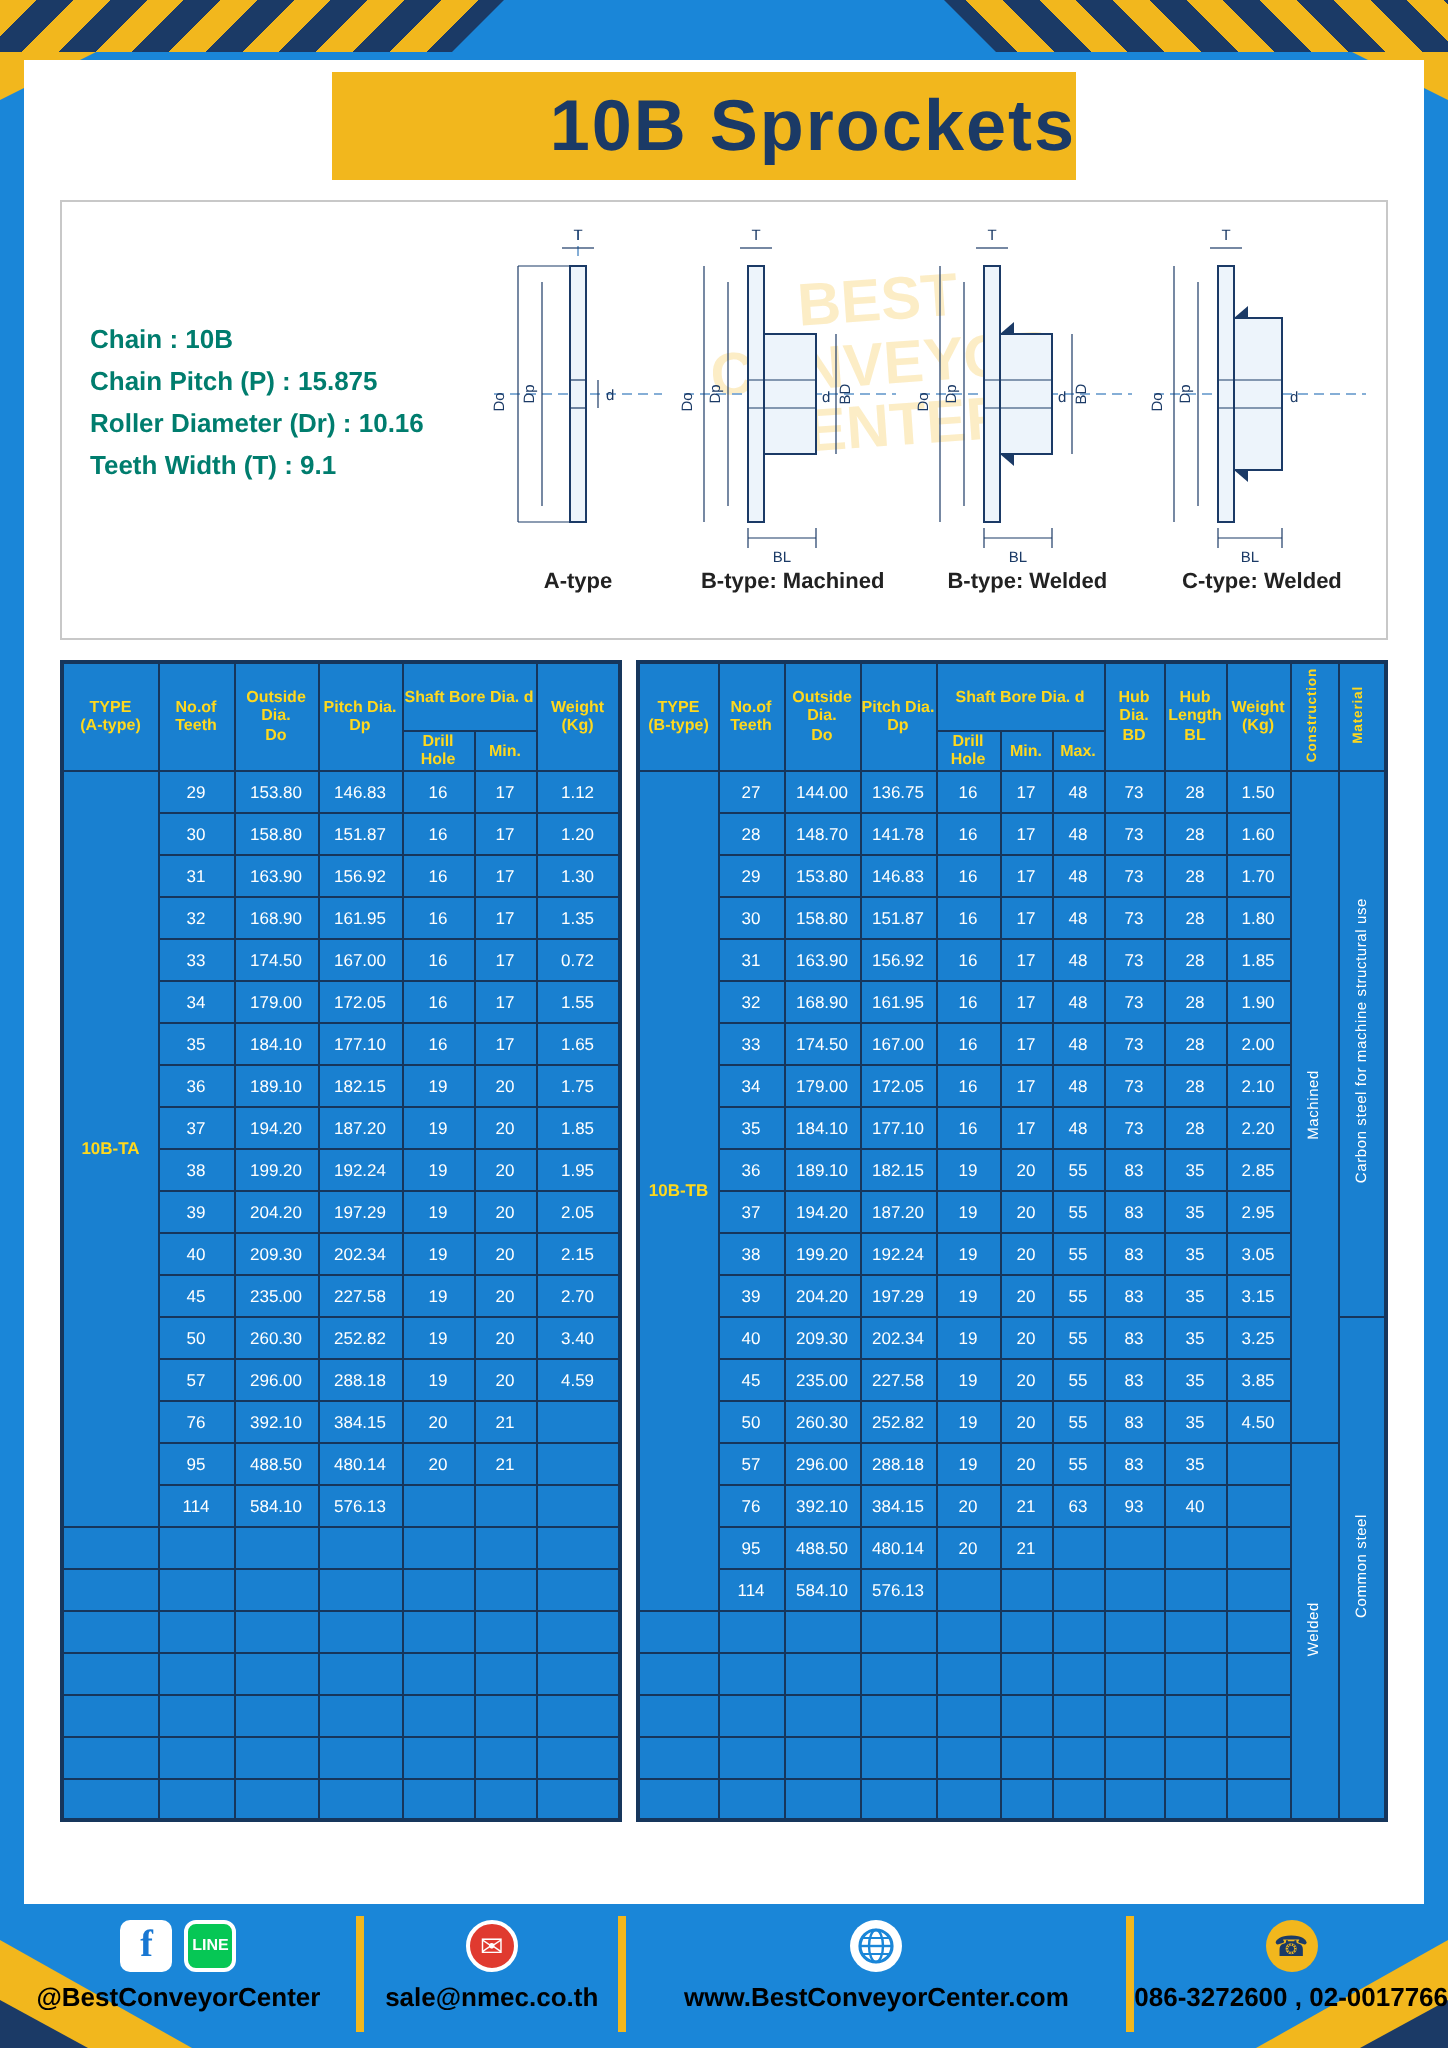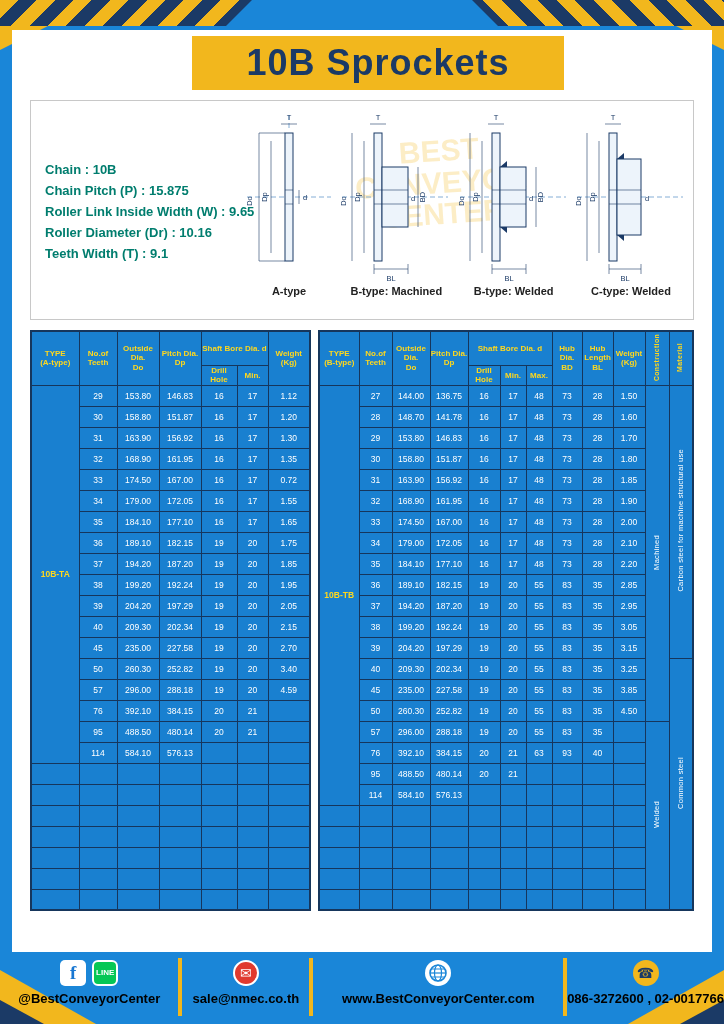--- a/index.html
+++ b/index.html
@@ -9,22 +9,22 @@
   
   .hz { position:absolute; top:0; height:26px; background:repeating-linear-gradient(135deg,#f2b71d 0 13px,#1b3a66 13px 26px); }
   .hz-l { left:0; width:252px; clip-path:polygon(0 0,100% 0,calc(100% - 26px) 100%,0 100%); }
   .hz-r { right:0; width:252px; background:repeating-linear-gradient(45deg,#f2b71d 0 13px,#1b3a66 13px 26px); clip-path:polygon(0 0,100% 0,100% 100%,26px 100%); }
   .hz-tri { position:absolute; top:26px; width:48px; height:24px; background:#f2b71d; }
   .hz-tri-l { left:0; clip-path:polygon(0 0,100% 0,0 100%); }
   .hz-tri-r { right:0; clip-path:polygon(0 0,100% 0,100% 100%); }
 
   .sheet { position:absolute; left:12px; top:30px; width:700px; height:922px; background:#ffffff; }
 
-  .banner { position:absolute; left:192px; top:36px; width:372px; height:54px; background:#f2b71d;
-            display:flex; align-items:center; justify-content:center; z-index:3; }
+  .banner { position:absolute; left:166px; top:36px; width:372px; height:54px; background:#f2b71d;
+            display:flex; align-items:center; justify-content:flex-end; z-index:3; }
   .banner .t { font-size:36px; font-weight:bold; color:#1b3a66; letter-spacing:1px; }
 
   .spec-panel { position:absolute; left:30px; top:100px; width:664px; height:220px; background:#fff;
                 border:1px solid #c8c8c8; z-index:2; }
   .spec-text { position:absolute; left:14px; top:58px; width:215px; z-index:2; }
   .spec-text div { color:#007d6e; font-weight:bold; font-size:13px; line-height:21px; white-space:nowrap; }
 
   .watermark { position:absolute; left:300px; top:34px; width:220px; text-align:center;
                color:rgba(242,183,29,0.25); font-weight:bold; font-size:30px; line-height:1.05;
                white-space:pre-line; transform:rotate(-4deg); z-index:0; pointer-events:none; }
@@ -97,21 +97,20 @@
     <div class="t">10B Sprockets</div>
   </div>
 
   <div class="spec-panel">
     <div class="watermark">BEST
 CONVEYOR
 CENTER</div>
     <div class="spec-text">
       <div>Chain : 10B</div>
       <div>Chain Pitch (P) : 15.875</div>
-      <div>Roller Link Inside Width (W) : 9.65</div>
       <div>Roller Diameter (Dr) : 10.16</div>
       <div>Teeth Width (T) : 9.1</div>
     </div>
 
     <div class="diagrams">
 
       <figure class="diag">
         <svg width="92" height="172" viewBox="0 0 92 172">
           <line class="cl" x1="4" y1="86" x2="88" y2="86"></line>
           <line class="cl" x1="46" y1="4" x2="46" y2="20"></line>

